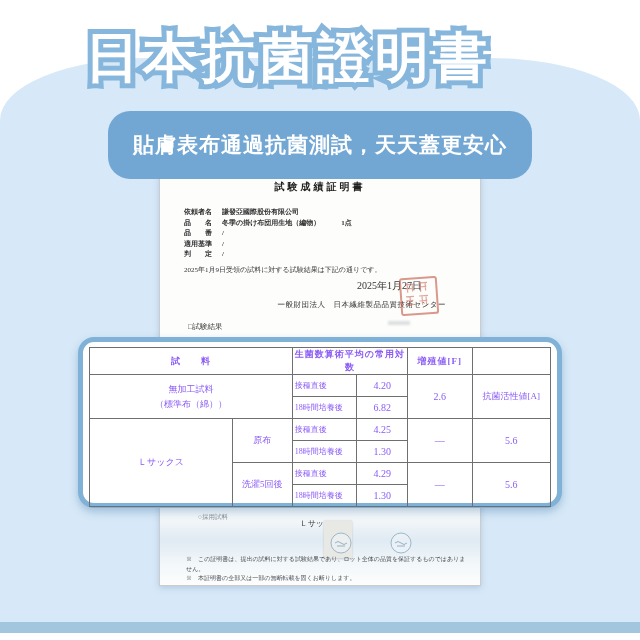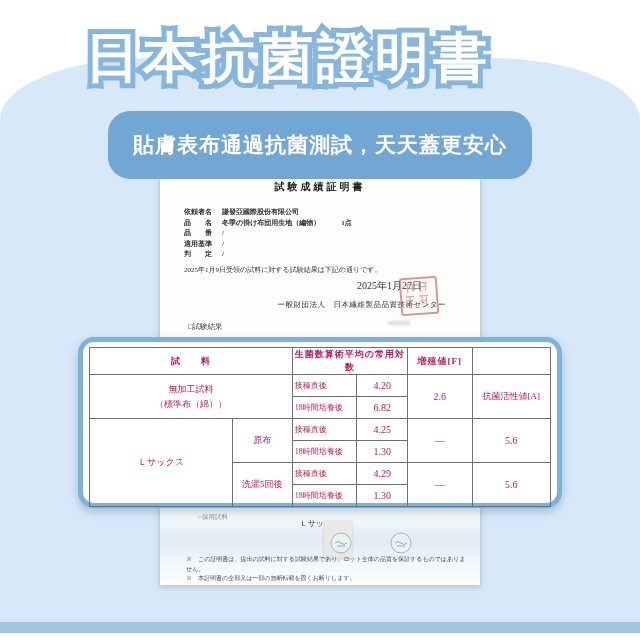--- a/index.html
+++ b/index.html
@@ -54,21 +54,21 @@
   .round-stamp{position:absolute;width:24px;height:24px;top:22px;}
   .round-stamp.s1{left:169px;}
   .round-stamp.s2{left:229px;}
   .footnotes{position:absolute;top:46px;left:26px;right:14px;font-size:6px;color:#4a4f54;line-height:1.6;}
 
   
   .highlight-box{position:absolute;left:78px;top:337px;width:484px;height:171px;z-index:3;
        background:#ffffff;border:5px solid #7fb2d6;border-radius:16px;box-sizing:border-box;
        padding:5px 6px;box-shadow:0 4px 9px rgba(90,140,180,.45);}
   table.result{border-collapse:collapse;width:100%;height:100%;table-layout:fixed;
-       font-family:"Liberation Serif","DejaVu Serif",serif;color:#be185d;}
+       font-family:"Liberation Serif","DejaVu Serif",serif;color:#8b5cf6;}
   table.result th,table.result td{border:1px solid #6f6f6f;padding:0 2px;overflow:hidden;}
   table.result tr.hdr{height:17px;}
   table.result tr.sub{height:22px;}
   th.h{font-size:9px;font-weight:bold;text-align:center;letter-spacing:1px;}
   td.lab{font-size:8px;text-align:left;padding-left:7px;}
   td.val{font-size:10px;text-align:center;}
   td.cen{font-size:9px;text-align:center;}
   td.big{font-size:10px;text-align:center;}
   td.samp{font-size:9px;text-align:center;white-space:pre-line;line-height:1.6;}
   td.dotted{border-bottom:1px dotted #9a9a9a;}

